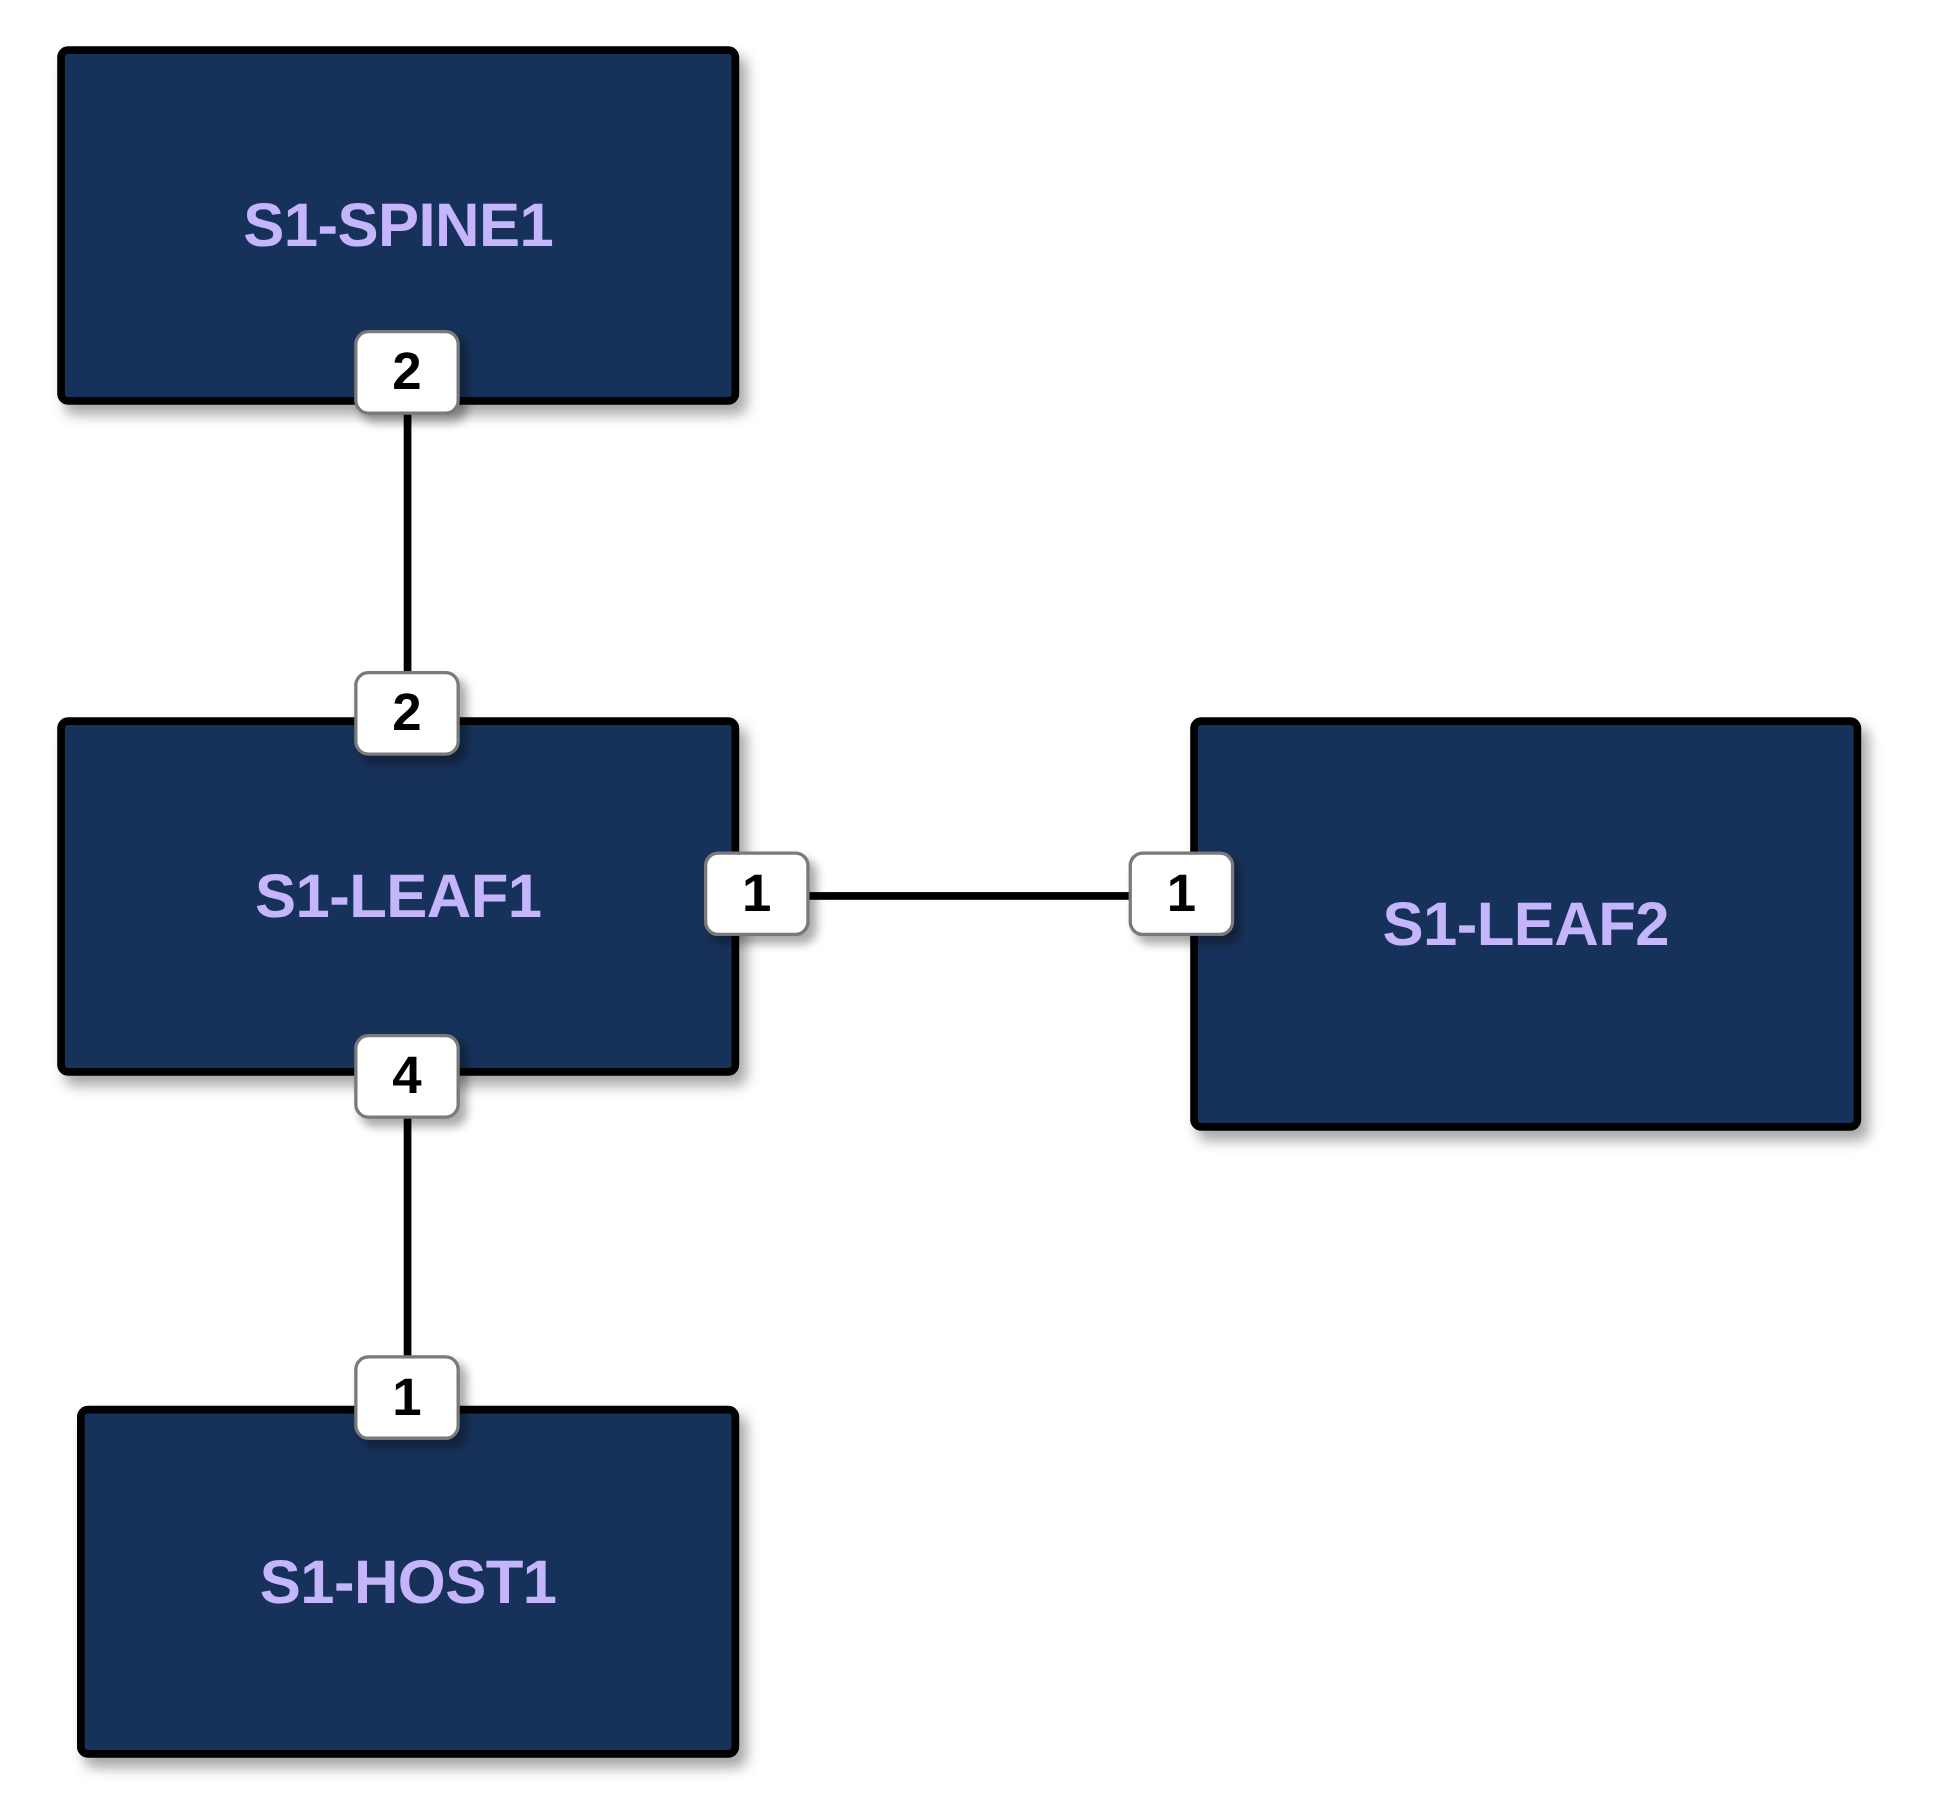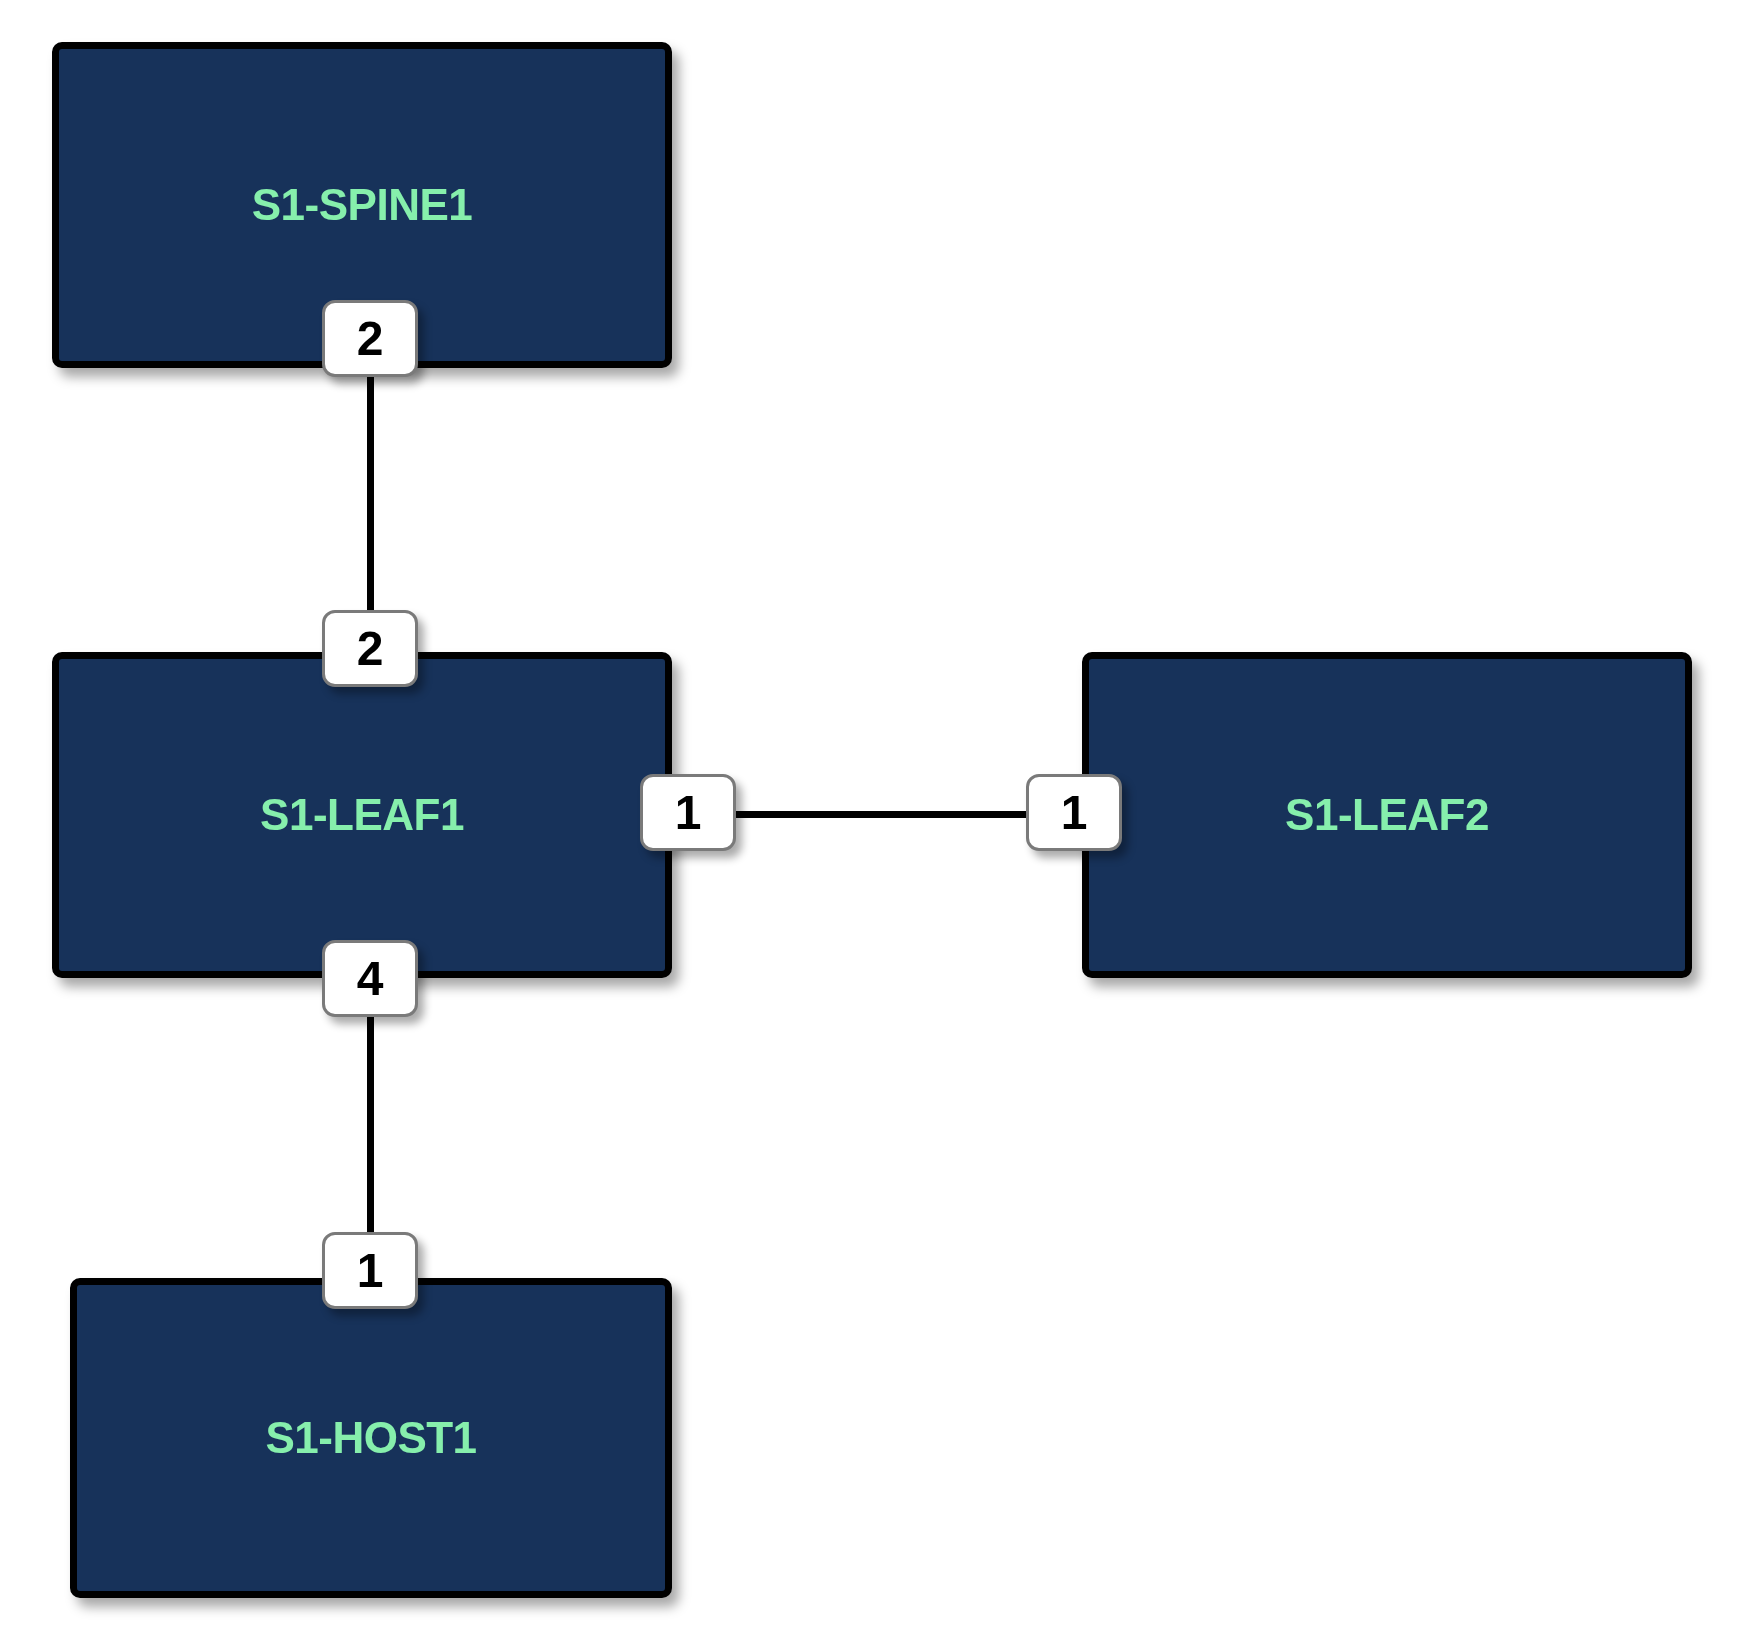--- a/index.html
+++ b/index.html
@@ -32,22 +32,22 @@
     box-sizing: border-box;
     background: #17325a;
     border: 7px solid #000000;
     border-radius: 10px;
     box-shadow: 7px 9px 12px rgba(0,0,0,0.34);
     display: flex;
     align-items: center;
     justify-content: center;
   }
   .node-label {
-    color: #86efac;
-    font-size: 44px;
+    color: #c4b5fd;
+    font-size: 56px;
     font-weight: bold;
     letter-spacing: -0.5px;
     line-height: 1;
     text-align: center;
     white-space: nowrap;
   }
 
   
   .port {
     position: absolute;
@@ -101,21 +101,21 @@
   <div class="link link-v" style="left:367px; top:970px; height:290px;"></div>
 
   <div class="node" style="left:52px; top:42px; width:620px; height:326px;">
     <span class="node-label">S1-SPINE1</span>
   </div>
 
   <div class="node" style="left:52px; top:652px; width:620px; height:326px;">
     <span class="node-label">S1-LEAF1</span>
   </div>
 
-  <div class="node" style="left:1082px; top:652px; width:610px; height:326px;">
+  <div class="node" style="left:1082px; top:652px; width:610px; height:376px;">
     <span class="node-label">S1-LEAF2</span>
   </div>
 
   <div class="node" style="left:70px; top:1278px; width:602px; height:320px;">
     <span class="node-label">S1-HOST1</span>
   </div>
 
   <div class="port" style="left:322px; top:300px;">
     <span class="port-label">2</span>
   </div>

